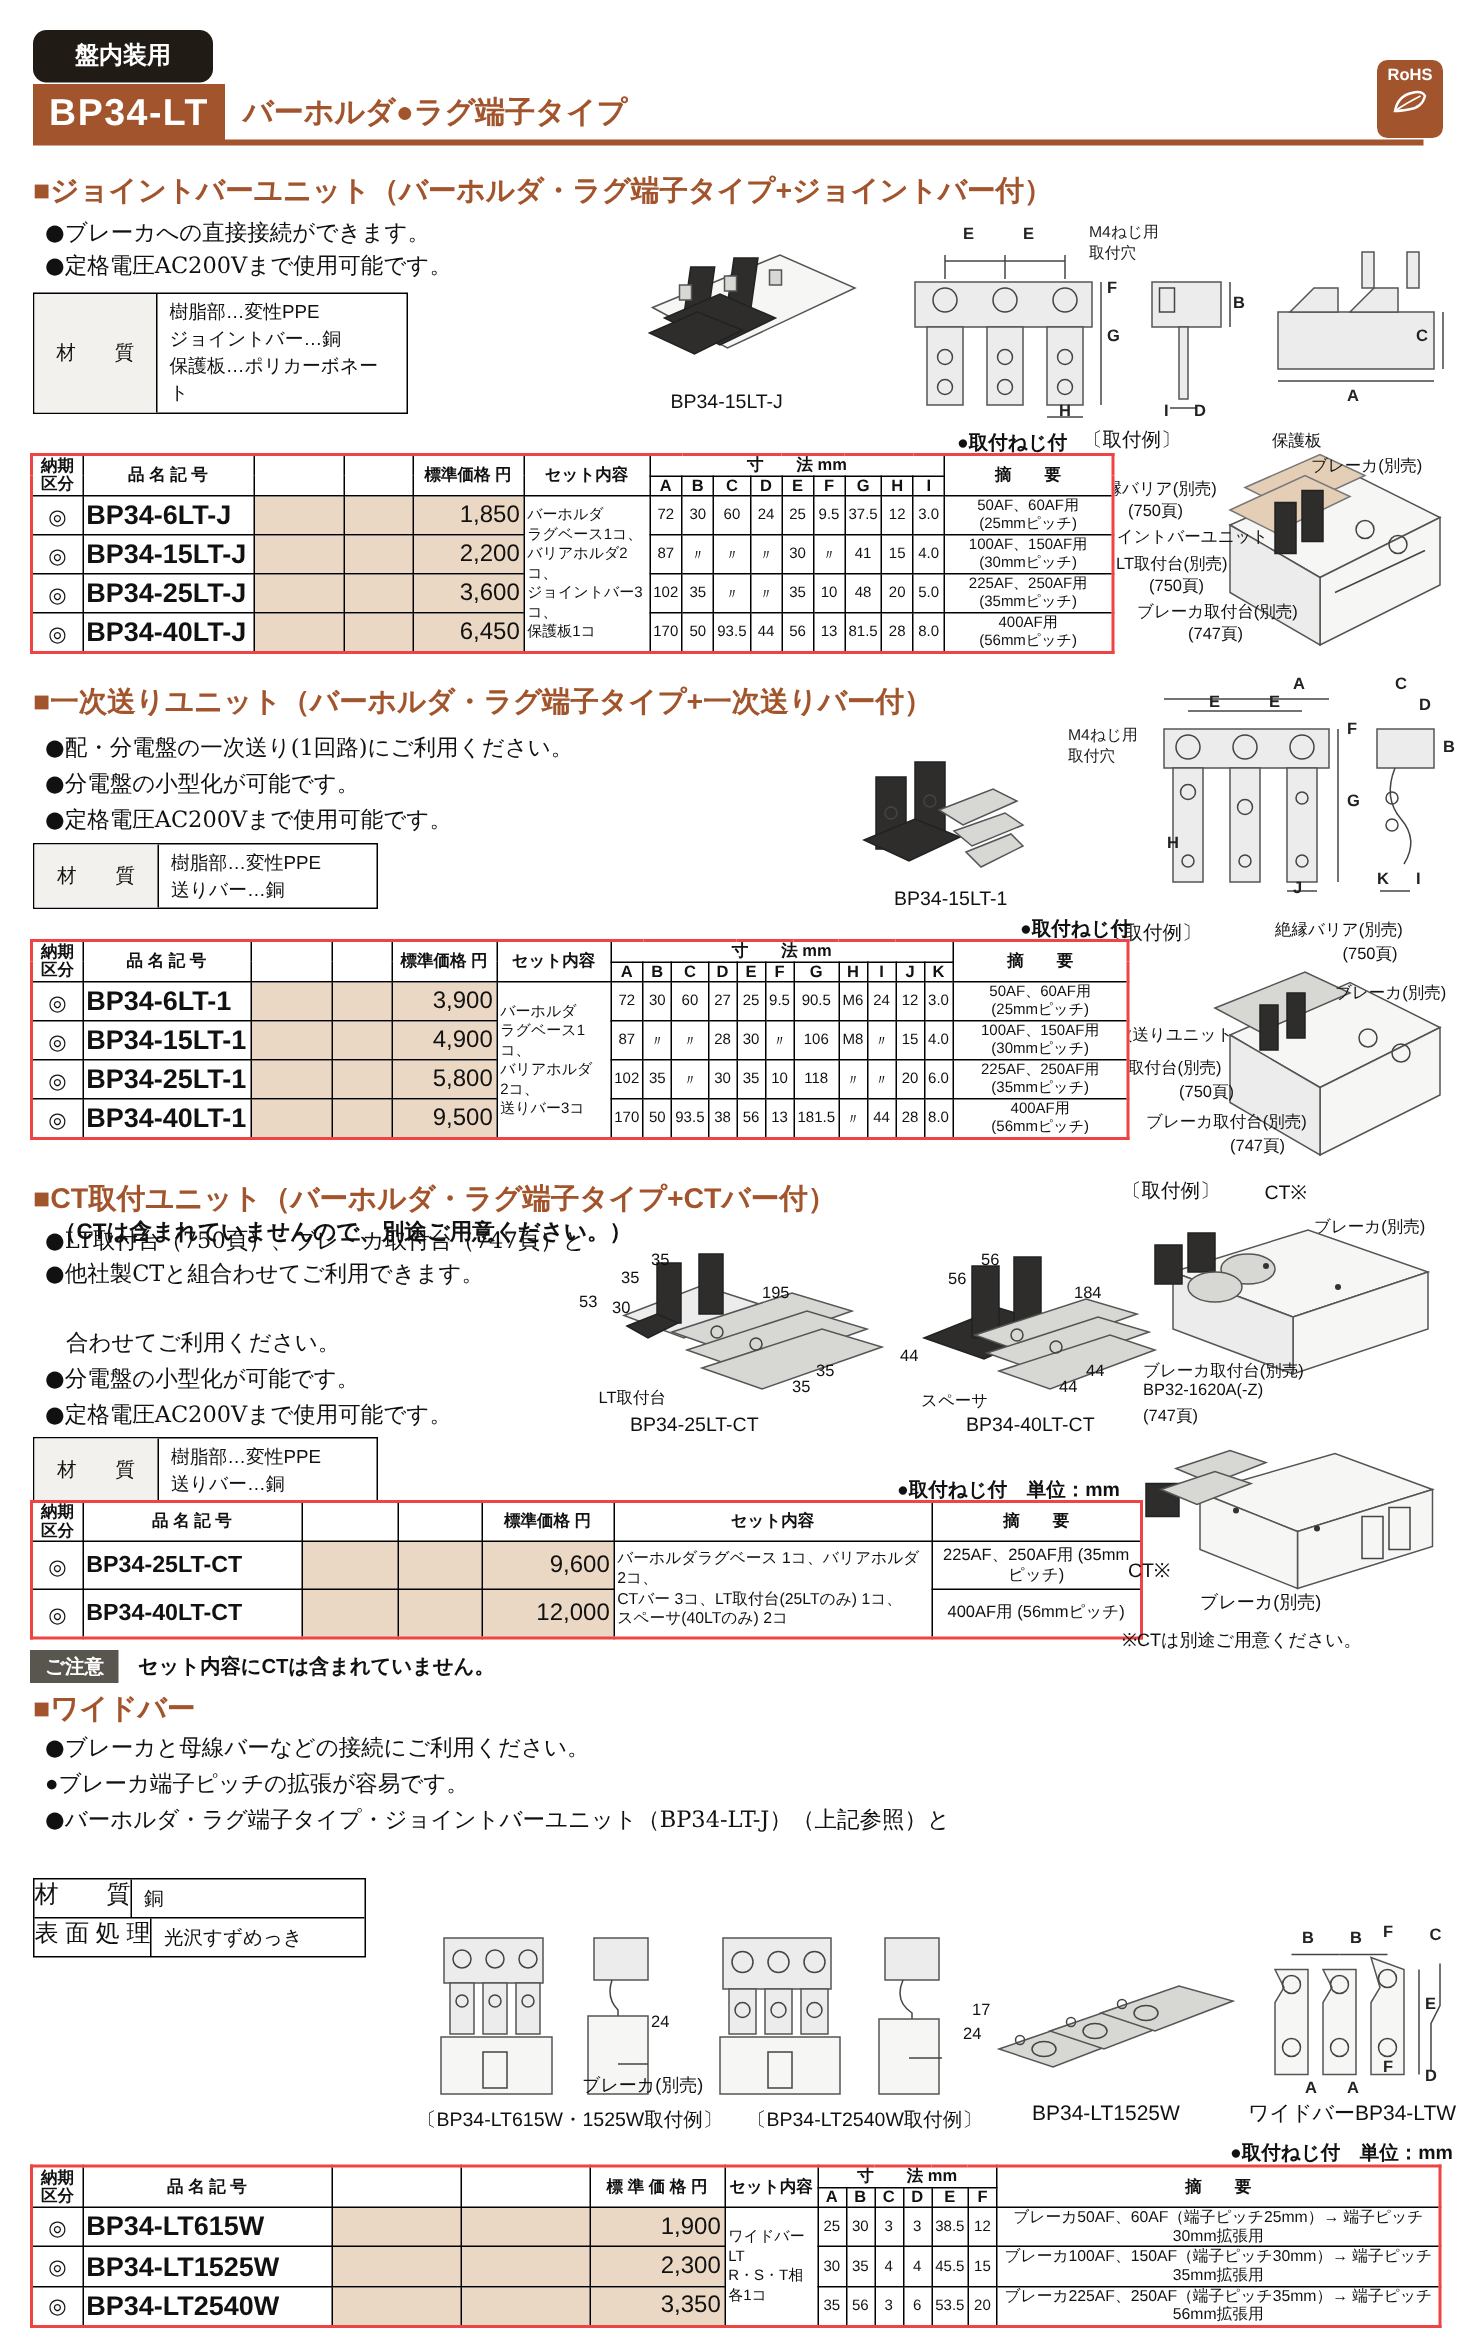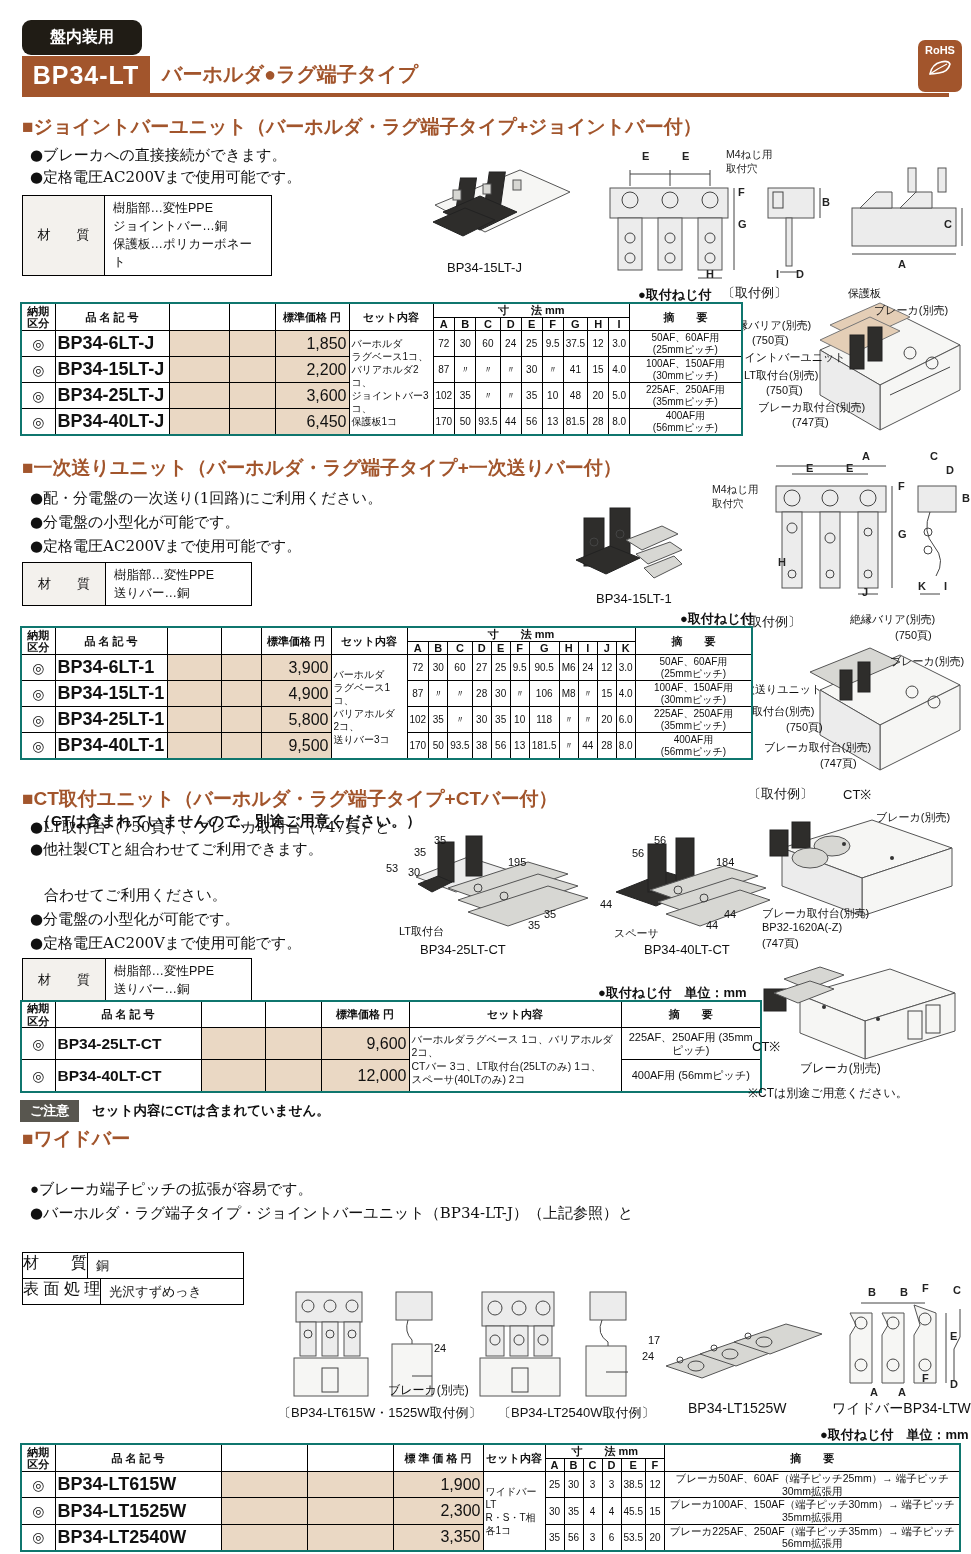--- a/index.html
+++ b/index.html
@@ -31,21 +31,21 @@
   .mat2 .mv{display:flex;align-items:center;padding:0 8px;}
   
   .lab{position:absolute;font-size:11px;white-space:nowrap;}
   .lab13{font-size:13px;}
   .cap{position:absolute;font-size:13px;white-space:nowrap;}
   .bold{font-weight:bold;}
   .pre{white-space:pre-line;}
   .dimletter{position:absolute;font-size:11px;font-weight:bold;color:#222;}
   
   table.ptable{border-collapse:collapse;table-layout:fixed;background:#fff;
-               border:2px solid #0f766e;}
+               border:2px solid #ef4444;}
   table.ptable th,table.ptable td{border:1px solid #000;padding:0 2px;overflow:hidden;}
   table.ptable th{font-size:11px;font-weight:bold;text-align:center;white-space:pre-line;line-height:1.15;}
   td.c-mark{text-align:center;font-size:14px;}
   td.c-name{font-weight:bold;font-size:18px;padding-left:4px;white-space:nowrap;}
   td.c-blank{background:#ead8c4;}
   td.c-price{background:#ead8c4;text-align:right;font-size:16px;padding-right:5px;}
   td.c-set{font-size:10px;line-height:1.3;white-space:pre-line;padding:2px 3px;vertical-align:middle;}
   td.c-dim{font-size:10px;text-align:center;padding:0 1px;}
   td.c-remark{font-size:10px;text-align:center;line-height:1.2;white-space:pre-line;}
   .t-r1 tbody td{height:25px;}
@@ -658,20 +658,21 @@
     <rect x="148" y="56" width="14" height="28" class="ln"></rect>
     <rect x="166" y="50" width="14" height="28" class="ln"></rect>
     <circle cx="64" cy="52" r="2" fill="#333"></circle>
       <circle cx="118" cy="64" r="2" fill="#333"></circle>
   </svg>
   <div class="abs lab13" style="left:752px;top:1037px;">CT※</div>
   <div class="lab" style="left:800px;top:1060px;font-size:12px;">ブレーカ(別売)</div>
   <div class="lab" style="left:748px;top:1084px;font-size:12px;">※CTは別途ご用意ください。</div>
 
   <div class="abs sec-title" style="left:22px;top:1126px;">■ワイドバー</div>
+  <div class="abs bullet" style="left:30px;top:1156px;">●ブレーカと母線バーなどの接続にご利用ください。</div>
   <div class="abs bullet" style="left:30px;top:1180px;font-family:Liberation Mono, monospace;">●ブレーカ端子ピッチの拡張が容易です。</div>
   <div class="abs bullet" style="left:30px;top:1204px;">●バーホルダ・ラグ端子タイプ・ジョイントバーユニット（BP34-LT-J）（上記参照）と</div>
 
   <div class="abs mat2" style="left:22px;top:1252px;width:220px;border:1px solid #000;">
     <div class="row">
       <div class="ml" style="border-right:1px solid #000;">材　　質</div>
       <div class="mv" style="font-size:13px;">銅</div>
     </div>
     <div class="row">
       <div class="ml" style="border-right:1px solid #000;">表 面 処 理</div>

